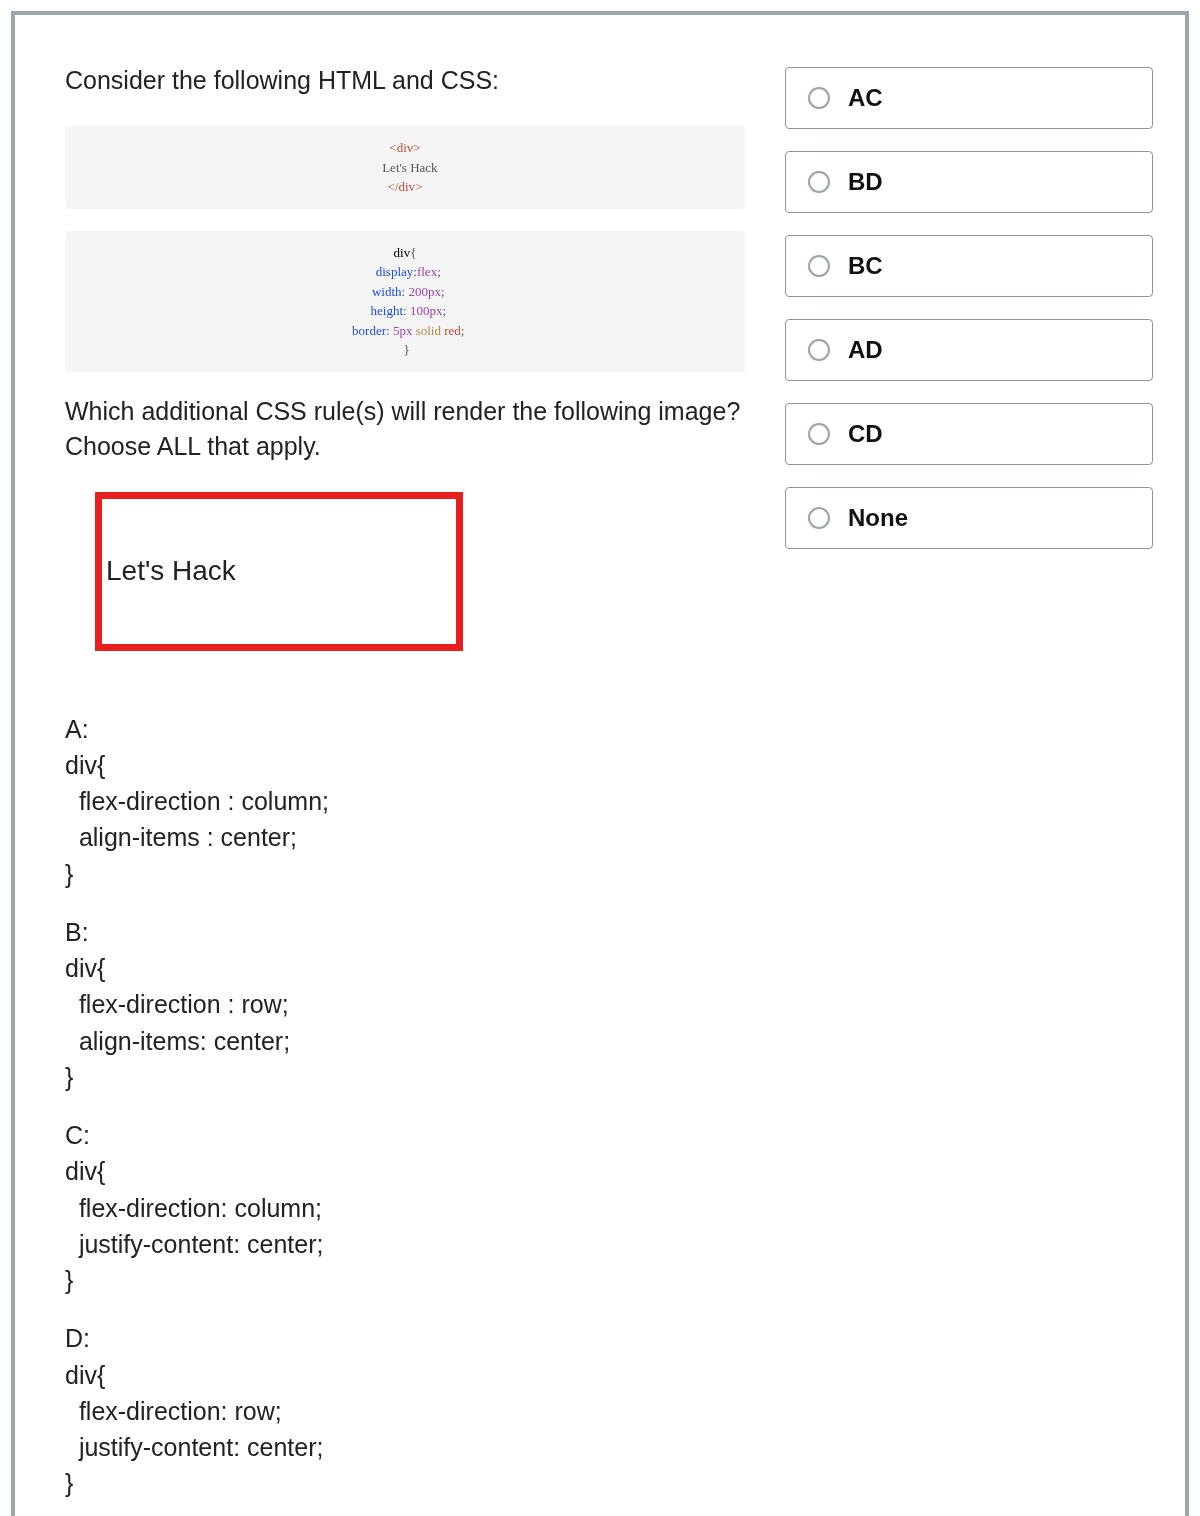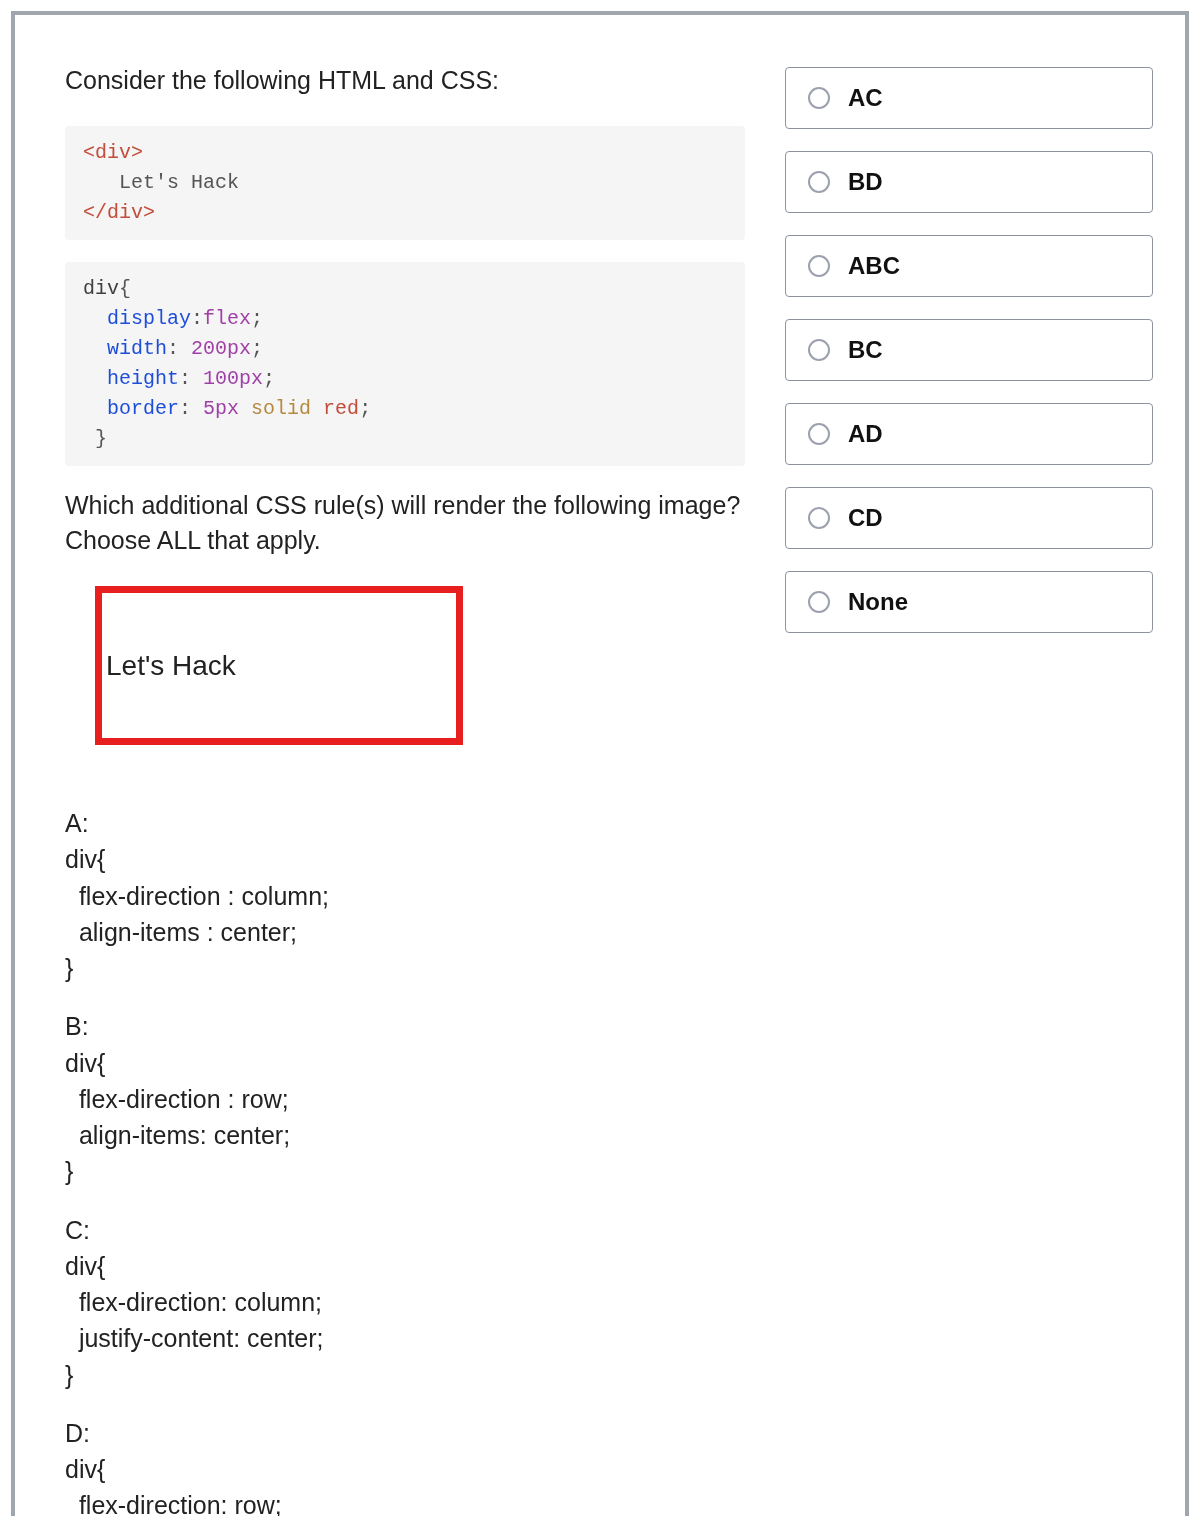--- a/index.html
+++ b/index.html
@@ -35,30 +35,31 @@
     .question-text {
       font-size: 25px;
       color: #222;
       margin: 0 0 28px 0;
       line-height: 1.4;
     }
     .code-block {
       background: #f6f5f6;
       border-radius: 4px;
       padding: 12px 18px;
-      font-family: Liberation Mono, monospace;
-      font-size: 20px;
+      font-family: Liberation Serif, serif;
+      font-size: 13px;
       line-height: 1.5;
       margin-bottom: 22px;
       white-space: pre;
       color: #555;
+      text-align: center;
     }
     .tok-tag { color: #c24d3a; }
     .tok-txt { color: #555; }
-    .tok-sel { color: #404040; }
+    .tok-sel { color: #000000; }
     .tok-prop { color: #1d4ed8; }
     .tok-val { color: #a03fa8; }
     .tok-num { color: #a03fa8; }
     .tok-kw { color: #b48a3f; }
     .tok-red { color: #c24d3a; }
     .tok-punc { color: #555; }
     .render-box {
       border: 7px solid #e81f1f;
       width: 350px;
       height: 145px;
@@ -152,24 +153,20 @@
     <div class="choice">
       <span class="radio"></span>
       <span class="choice-label">AC</span>
     </div>
     <div class="choice">
       <span class="radio"></span>
       <span class="choice-label">BD</span>
     </div>
     <div class="choice">
       <span class="radio"></span>
-      <span class="choice-label">ABC</span>
-    </div>
-    <div class="choice">
-      <span class="radio"></span>
       <span class="choice-label">BC</span>
     </div>
     <div class="choice">
       <span class="radio"></span>
       <span class="choice-label">AD</span>
     </div>
     <div class="choice">
       <span class="radio"></span>
       <span class="choice-label">CD</span>
     </div>

